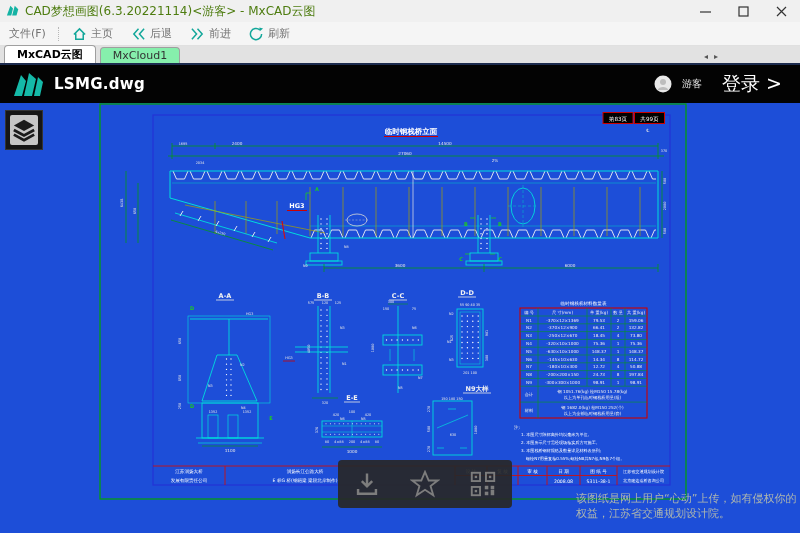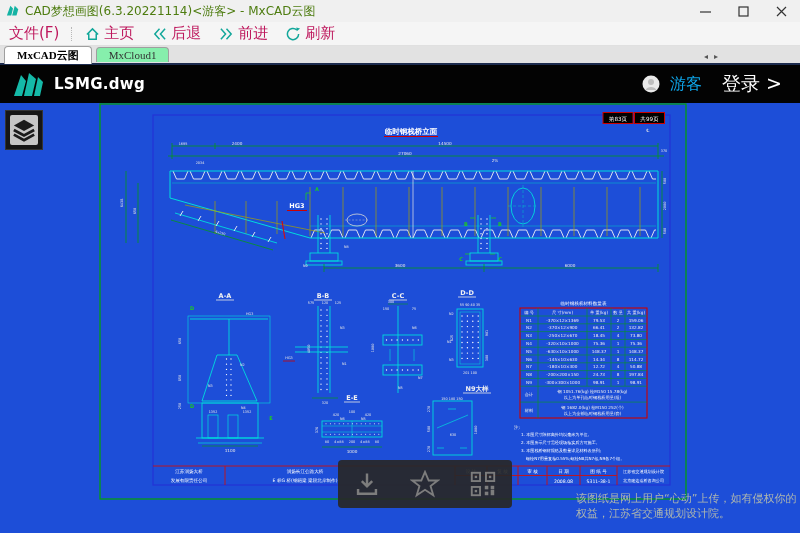--- a/index.html
+++ b/index.html
@@ -8,37 +8,37 @@
 
   
   .titlebar{height:22px;background:#f0f0f0;display:flex;align-items:center;flex:0 0 auto;}
   .titlebar .appicon{width:14px;height:14px;margin:0 5px 0 6px;}
   .titlebar .ttext{font-size:12px;color:#4d7c0f;white-space:nowrap;}
   .wbtns{margin-left:auto;display:flex;height:100%;}
   .wbtn{width:38px;height:100%;display:flex;align-items:center;justify-content:center;cursor:default;}
 
   
   .menubar{height:23px;background:#f5f5f5;display:flex;align-items:center;flex:0 0 auto;border-bottom:1px solid #e0e0e0;}
-  .mitem{display:flex;align-items:center;gap:4px;padding:0 9px;height:100%;font-size:15px;color:#be185d;}
+  .mitem{display:flex;align-items:center;gap:4px;padding:0 9px;height:100%;font-size:11px;color:#737373;}
   .msep{width:1px;height:14px;border-left:1px dotted #b8b8b8;margin:0 3px;}
   .ticon{width:15px;height:14px;}
 
   
-  .tabbar{height:17px;background:#e2e2e2;display:flex;align-items:center;flex:0 0 auto;border-bottom:2px solid #1c2b4e;position:relative;font-family:Liberation Serif, serif;}
+  .tabbar{height:17px;background:#e2e2e2;display:flex;align-items:flex-end;flex:0 0 auto;border-bottom:2px solid #1c2b4e;position:relative;}
   .tab{font-size:11px;padding:1px 12px 1px 12px;border:1px solid #9f9f9f;border-bottom:none;border-radius:4px 4px 0 0;margin-left:4px;background:#86efac;color:#333;white-space:nowrap;}
   .tab.active{background:#ffffff;font-weight:bold;color:#000;}
   .tabarrows{position:absolute;right:82px;bottom:2px;display:flex;gap:6px;}
   .tabarrows span{font-size:8px;color:#555;line-height:8px;}
 
   
   .appbar{height:38px;background:#030303;display:flex;align-items:center;flex:0 0 auto;justify-content:space-between;}
   .appbar .logo{width:32px;height:27px;margin:0 10px 0 12px;}
   .appbar .fname{color:#fff;font-size:15px;font-weight:600;letter-spacing:.3px;}
   .appbar .right{margin-left:auto;display:flex;align-items:center;gap:10px;margin-right:18px;}
-  .appbar .uname{color:#0ea5e9;font-size:16px;}
+  .appbar .uname{color:#e5e5e5;font-size:10px;}
   .appbar .login{color:#fff;font-size:19px;margin-left:10px;}
 
   
   .canvas{position:relative;flex:1;background:#1d4ed8;overflow:hidden;}
   .cad{position:absolute;left:0;top:0;width:800px;height:433px;}
   .cad text{font-family:"DejaVu Sans","Liberation Sans",sans-serif;}
 
   .layersbtn{position:absolute;left:5px;top:7px;width:36px;height:38px;background:#161616;border:1px solid #343434;display:flex;align-items:center;justify-content:center;}
   .layersbtn .pad{width:28px;height:30px;background:#c6c6c6;border-radius:2px;display:flex;align-items:center;justify-content:center;}
 

